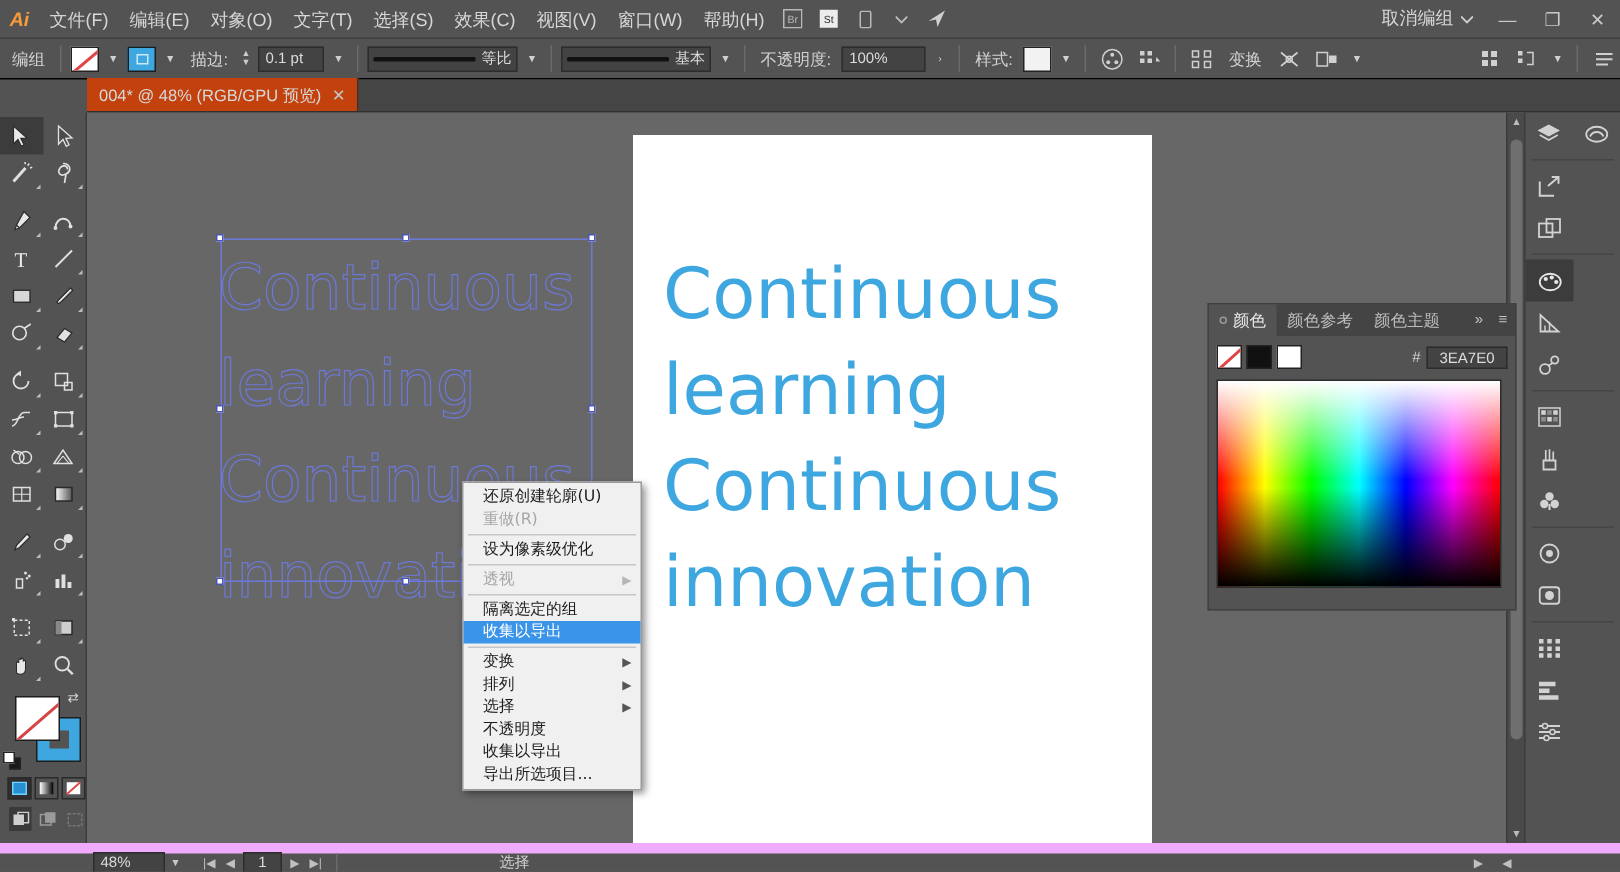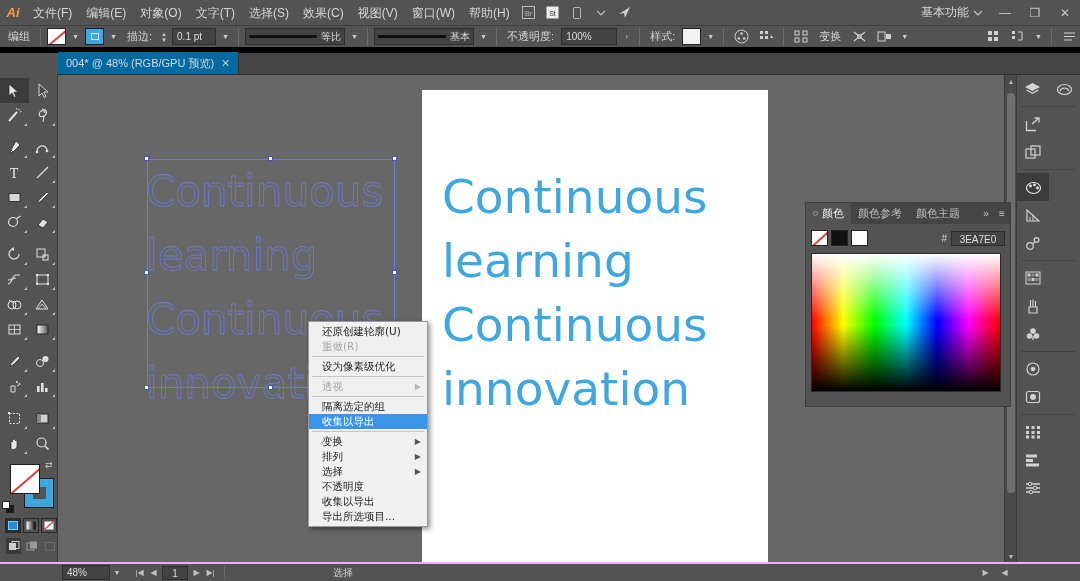--- a/index.html
+++ b/index.html
@@ -46,21 +46,21 @@
   }
   .win-btn {
     width: 30px; height: 26px; display: flex; align-items: center;
     justify-content: center; color: #c8c8c8; font-size: 12px;
   }
 
   
   .controlbar {
     position: absolute; top: 26px; left: 0; width: 1080px; height: 27px;
     background: #535353; display: flex; align-items: center;
-    border-bottom: 6px solid #000000; padding-left: 4px; gap: 3px;
+    border-bottom: 1px solid #000000; padding-left: 4px; gap: 3px;
   }
   .cb-label { font-size: 11px; color: #d2d2d2; white-space: nowrap; padding: 0 4px; }
   .cb-sep { width: 1px; height: 18px; background: #6a6a6a; margin: 0 3px; }
   .swatch-none {
     width: 19px; height: 17px; background: #fff; border: 1px solid #222;
     position: relative; overflow: hidden;
   }
   .swatch-none::after {
     content: ""; position: absolute; left: -3px; top: 7px; width: 27px;
     height: 1.6px; background: #e04545; transform: rotate(-40deg);
@@ -98,21 +98,21 @@
     justify-content: center; color: #d0d0d0;
   }
 
   
   .tabbar {
     position: absolute; top: 53px; left: 58px; width: 1022px; height: 22px;
     background: #454545; border-bottom: 1px solid #2f2f2f;
     display: flex; align-items: flex-end;
   }
   .doc-tab {
-    height: 22px; background: #0369a1; display: flex; align-items: center;
+    height: 22px; background: #c2410c; display: flex; align-items: center;
     gap: 7px; padding: 0 8px; font-size: 11px; color: #d8d8d8;
     border-right: 1px solid #333;
     margin-top: 40px;
   }
   .tab-close { font-size: 11px; color: #c5c5c5; }
 
   
   .toolbar {
     position: absolute; top: 75px; left: 0; width: 58px; height: 487px;
     background: #535353; border-right: 1px solid #3c3c3c;
@@ -291,21 +291,21 @@
     background: #6f6f6f; border-radius: 4px;
   }
   .sb-arrow {
     position: absolute; left: 0; width: 12px; height: 12px; color: #bbb;
     font-size: 7px; display: flex; align-items: center; justify-content: center;
   }
 
   
   .statusbar {
     position: absolute; bottom: 0; left: 0; width: 1080px; height: 19px;
-    background: #535353; border-top: 2px solid #f0abfc;
+    background: #535353; border-top: 7px solid #f0abfc;
     display: flex; align-items: center; font-size: 10px; color: #cdcdcd;
   }
   .sb-zoom {
     width: 48px; height: 15px; background: #434343; border: 1px solid #2d2d2d;
     margin-left: 62px; display: flex; align-items: center; padding: 0 4px;
     color: #dcdcdc;
   }
   .sb-cv { width: 14px; display: flex; align-items: center; justify-content: center; color: #c8c8c8; font-size: 7px; }
   .sb-nav { display: flex; align-items: center; gap: 3px; margin-left: 10px; }
   .sb-arrowbtn { width: 11px; text-align: center; color: #c0c0c0; font-size: 8px; }
@@ -371,21 +371,21 @@
     </div>
     <div class="mb-icon">
       <svg width="13" height="13" viewBox="0 0 13 13">
           <path d="M1 8 L12 1 L7 12 L6 7 Z" fill="#cfcfcf"></path>
         </svg>
     </div>
 
     <div class="mb-spacer"></div>
 
     <div class="ws-switcher">
-      <span>基本功能</span>
+      <span>取消编组</span>
       <svg width="8" height="6" viewBox="0 0 8 6">
           <path d="M0 1 L4 5 L8 1" fill="none" stroke="#cfcfcf" stroke-width="1.2"></path>
         </svg>
     </div>
 
 
     <div class="win-btn">—</div>
     <div class="win-btn">❐</div>
     <div class="win-btn close">✕</div>
   </div>

